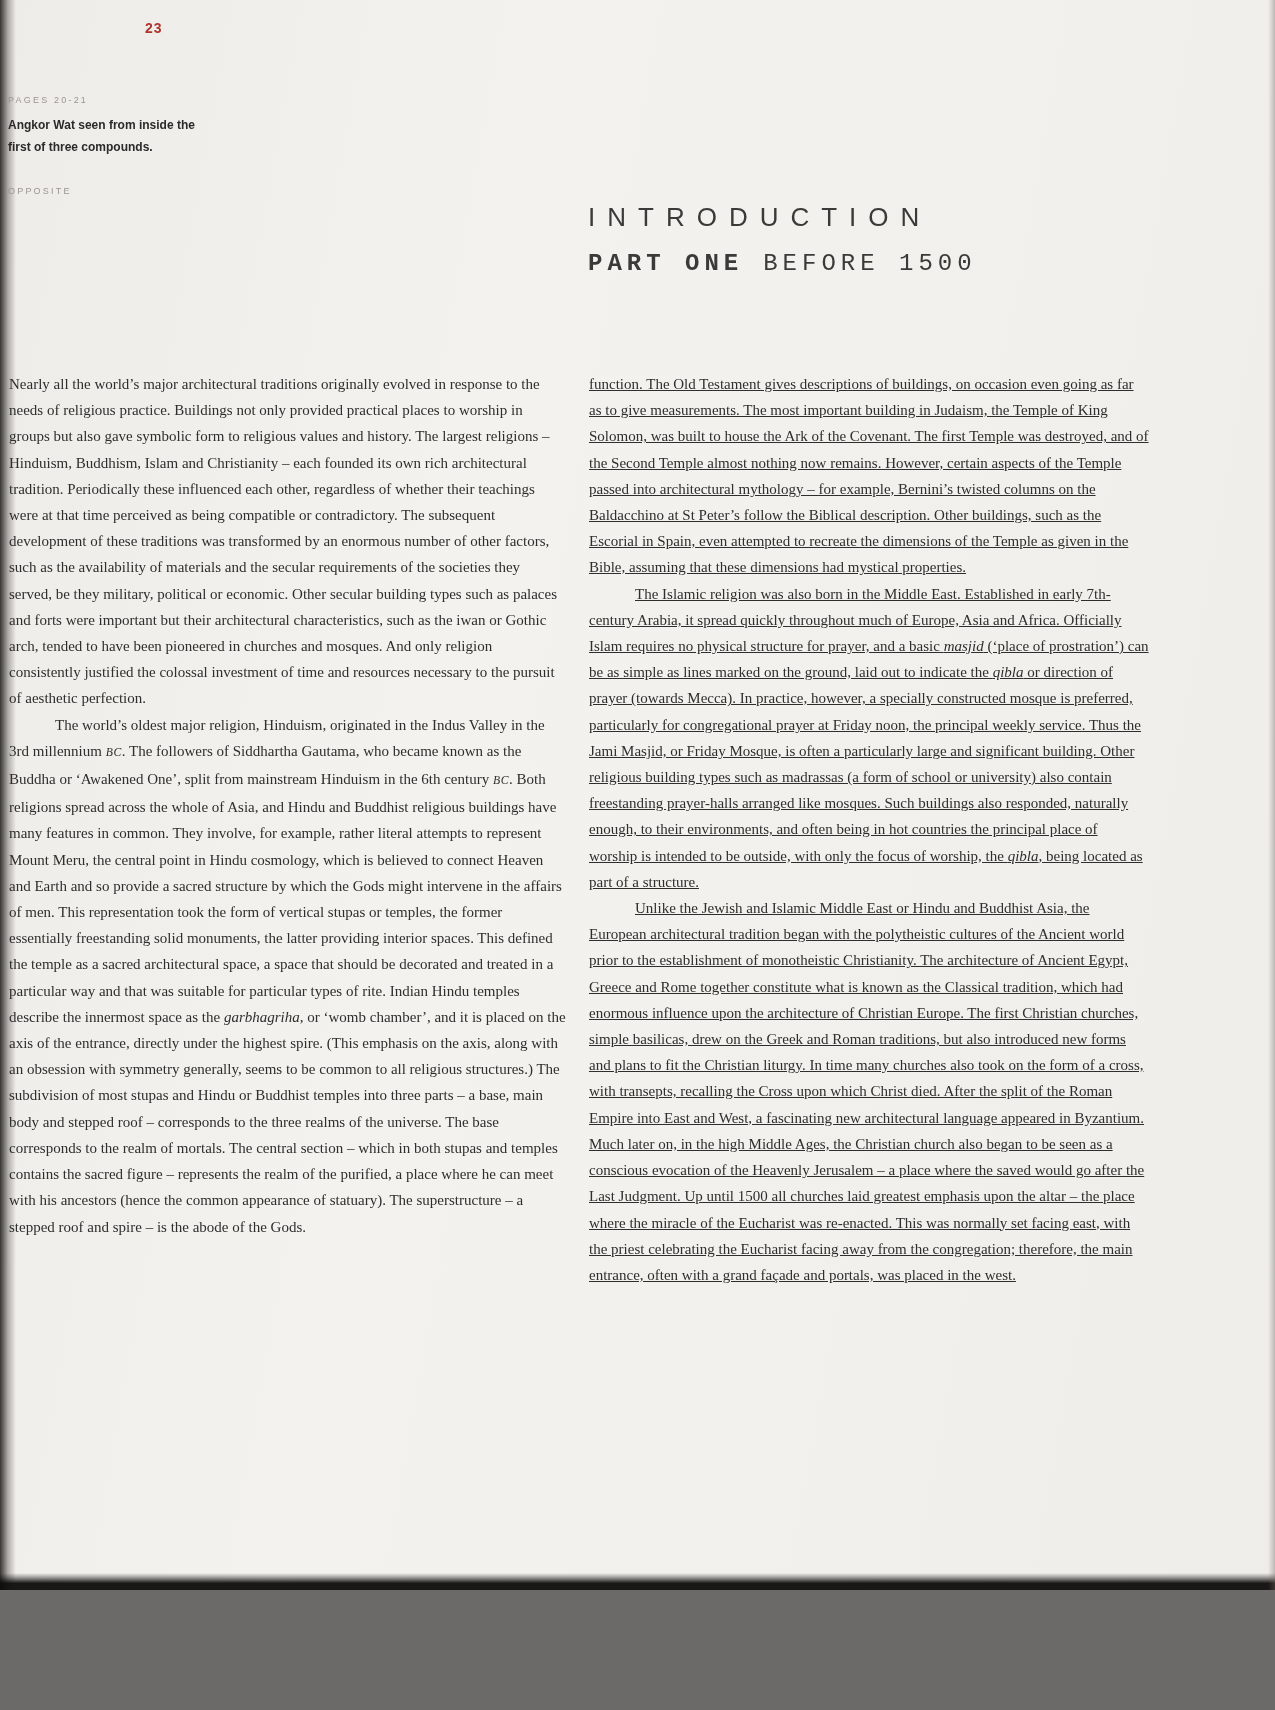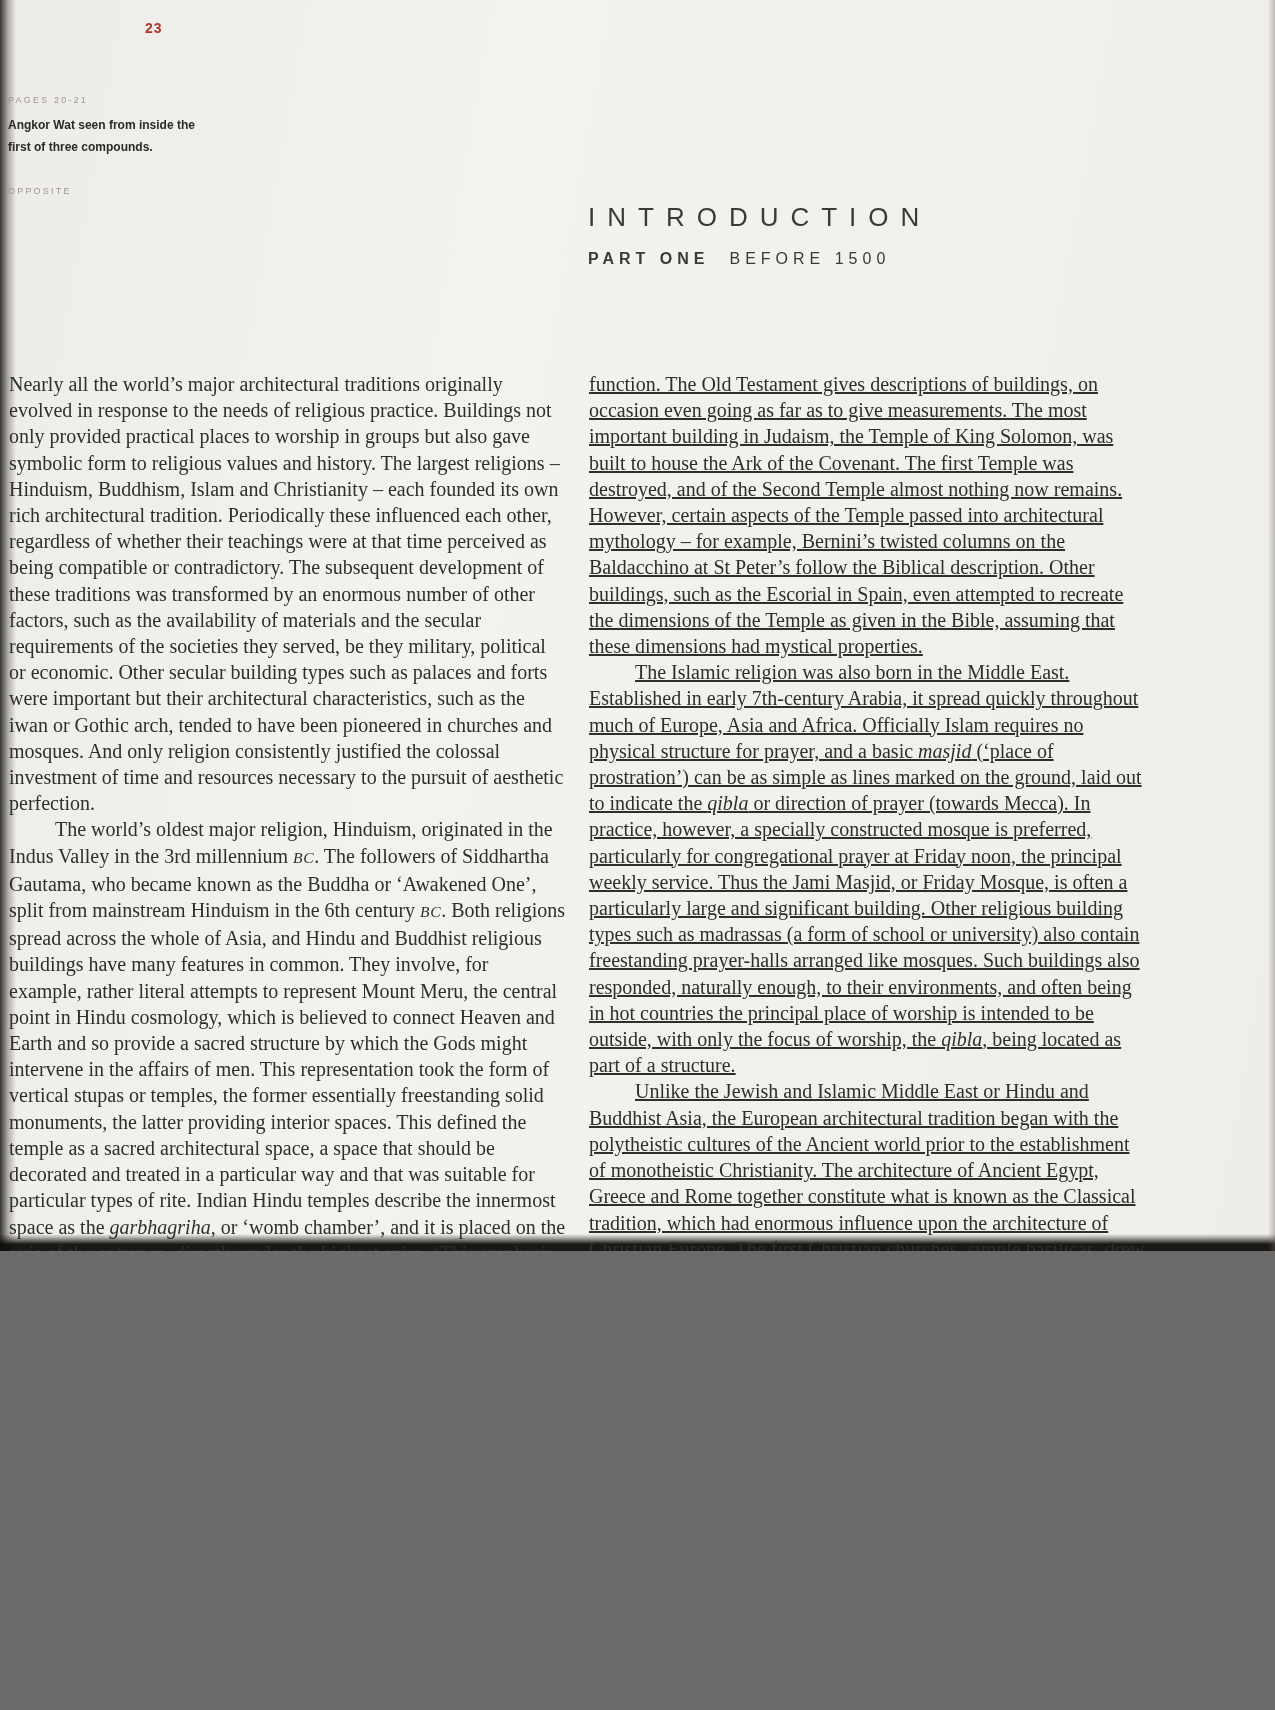--- a/index.html
+++ b/index.html
@@ -1,18 +1,18 @@
 <!DOCTYPE html>
 <html><head>
 <meta charset="utf-8">
 <style>
   html,body{margin:0;padding:0;background:#6b6a68;}
   .page{
     position:relative;
-    width:1275px;height:1251px;
+    width:1275px;height:1590px;
     margin:0 auto;
     background:linear-gradient(100deg,#edecE8 0%,#f3f2ee 35%,#f1f0ec 70%,#eeede9 100%);
     background-color:#f1f0ec;
     font-family:"Liberation Serif",serif;
     overflow:hidden;
   }
   .edge-left{
     position:absolute;left:0;top:0;bottom:0;width:16px;
     background:linear-gradient(to right,rgba(24,21,18,0.85),rgba(24,21,18,0.30) 50%,rgba(24,21,18,0));
     pointer-events:none;
@@ -43,25 +43,25 @@
   }
   .cap-text{
     font-size:12px;font-weight:bold;color:#2b2a28;line-height:1.85;
   }
   .cap-text + .cap-label{margin-top:28px;}
   .title-block{
     position:absolute;left:588px;top:202px;
     font-family:"Liberation Sans",sans-serif;color:#3b3a38;
   }
   .title-main{font-size:26px;letter-spacing:12px;font-weight:normal;}
-  .title-sub{margin-top:17px;font-size:16px;letter-spacing:5px;color:#3b3a38;}
+  .title-sub{margin-top:17px;font-size:24px;letter-spacing:5px;color:#3b3a38;font-family:Liberation Mono, monospace;}
   .title-part{font-weight:bold;margin-right:20px;}
   .col{
     position:absolute;top:371px;
-    font-size:20px;line-height:26.2px;color:#2f2e2c;
+    font-size:15px;line-height:26.2px;color:#2f2e2c;
     text-align:left;
   }
   .col-left{left:9px;width:557px;}
   .col-right{left:589px;width:560px;text-decoration:underline;}
   .col p{margin:0;}
   .col p + p{text-indent:46px;}
   .sc{font-size:0.78em;letter-spacing:0.6px;font-style:italic;}
 </style>
 </head>
 <body>

